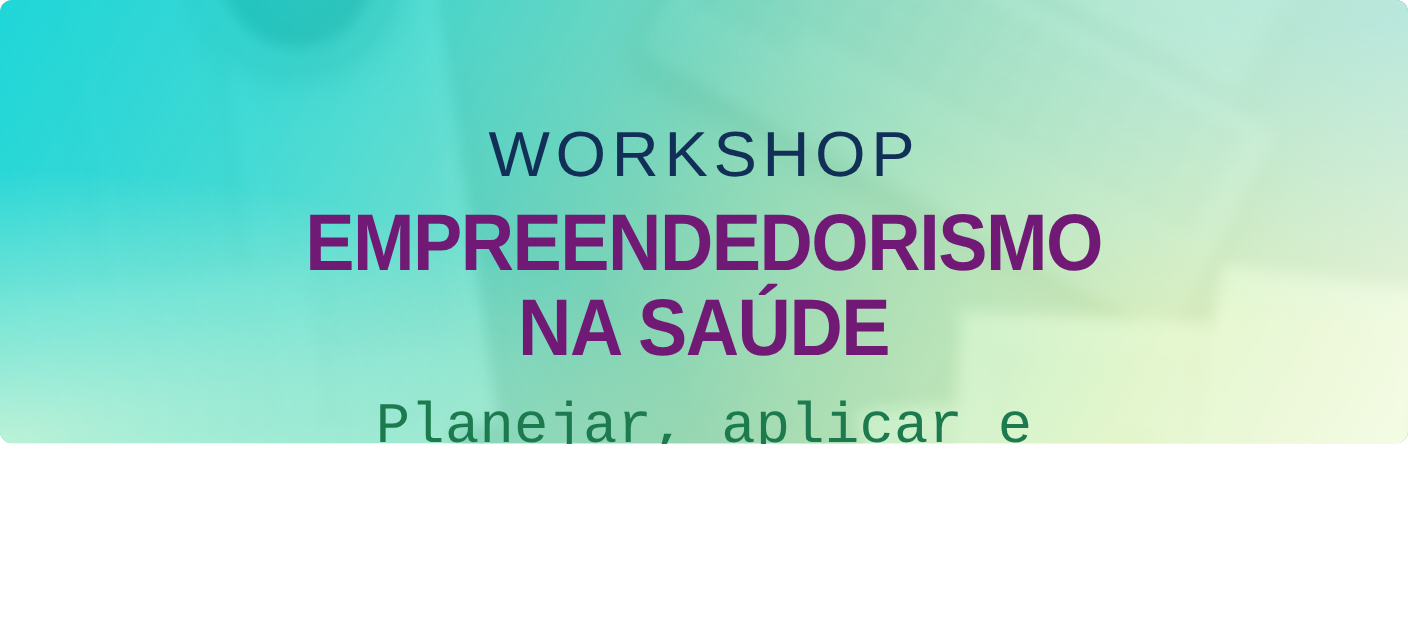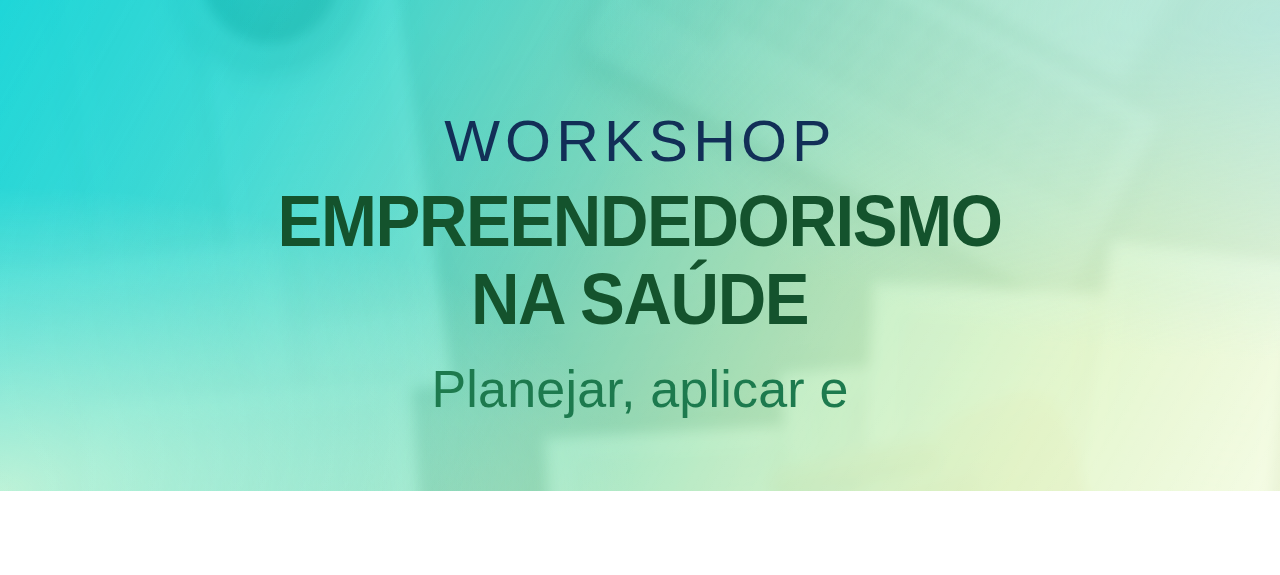--- a/index.html
+++ b/index.html
@@ -8,23 +8,24 @@
     padding: 0;
     background: #ffffff;
   }
   body {
     font-family: "Liberation Sans", sans-serif;
   }
 
   #banner {
     position: relative;
     width: 1280px;
-    height: 491px;
+    height: 403px;
     overflow: hidden;
     background: #35d3d2;
+    border-radius: 11px;
   }
 
   
   .photo-layer {
     position: absolute;
     inset: 0;
     overflow: hidden;
   }
 
   
@@ -243,21 +244,21 @@
     letter-spacing: 5px;
     color: #122f57;
     margin: 0;
     transform: scaleX(1.02);
   }
 
   .headline {
     margin: 0;
     font-family: "Liberation Sans", sans-serif;
     font-weight: 700;
-    color: #14532d;
+    color: #701a75;
     line-height: 0.96;
     text-align: center;
   }
   .headline .l1 {
     display: block;
     font-size: 73px;
     letter-spacing: -1.5px;
     transform: scaleX(0.92);
     margin-top: 16px;
   }
@@ -272,21 +273,21 @@
   .subtitle {
     margin: 26px 0 0 0;
     font-family: "Liberation Sans", sans-serif;
     font-weight: 400;
     font-size: 52px;
     line-height: 1.13;
     color: #1d7a4e;
     text-align: center;
     letter-spacing: 0.2px;
   }
-  .subtitle span { display: block; }
+  .subtitle span { display: block; font-family: Liberation Mono, monospace; }
 </style>
 </head>
 <body>
 
 <div id="banner">
 
   <div class="photo-layer">
     <div class="photo-blur">
 
       <div class="desk"></div>

